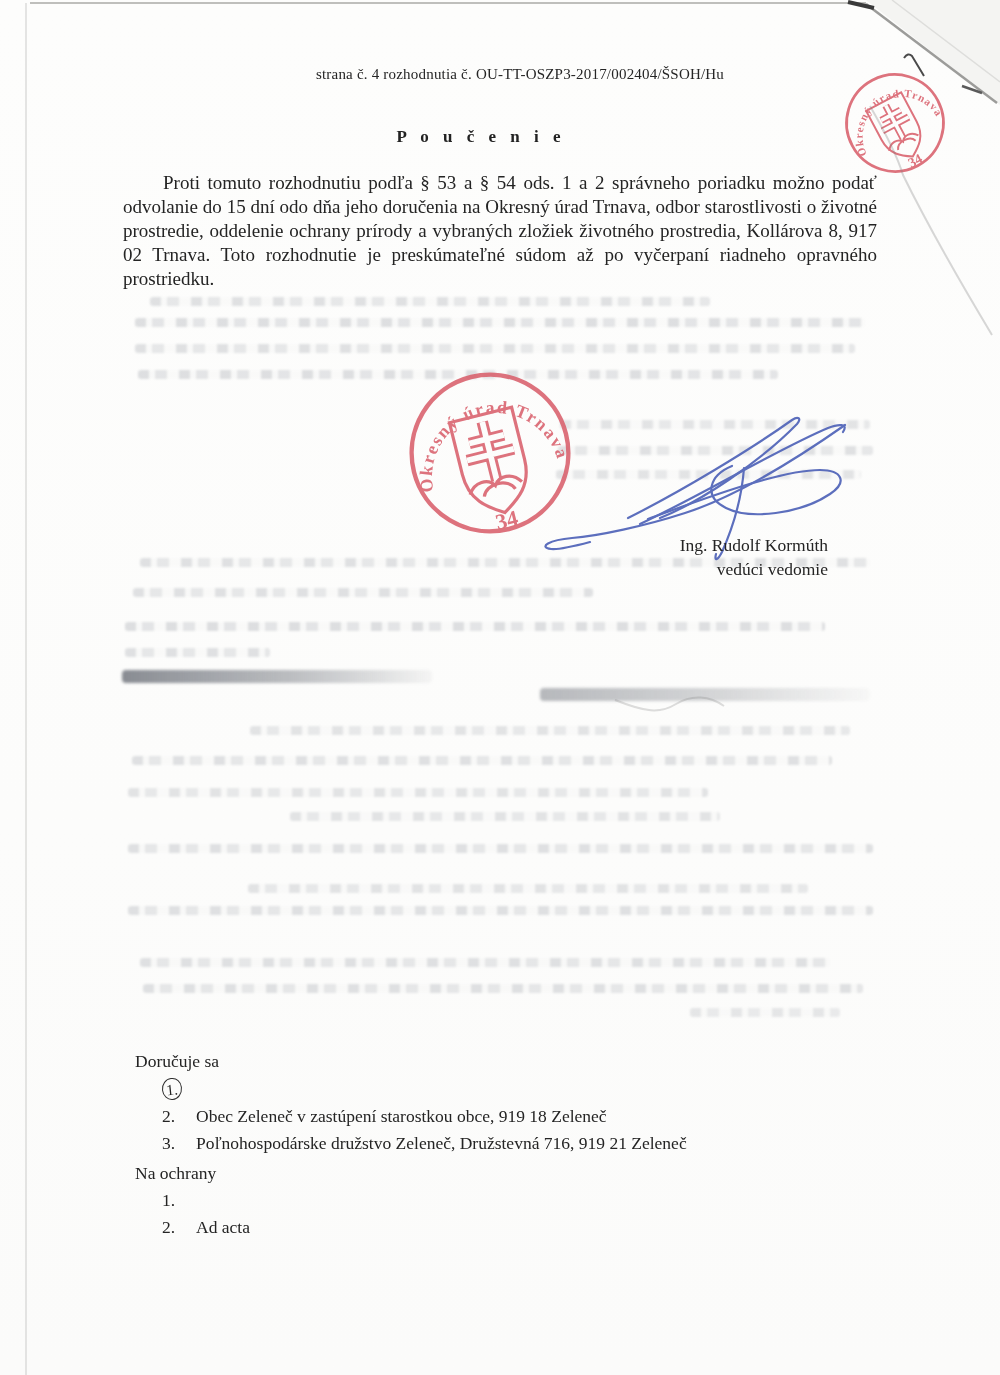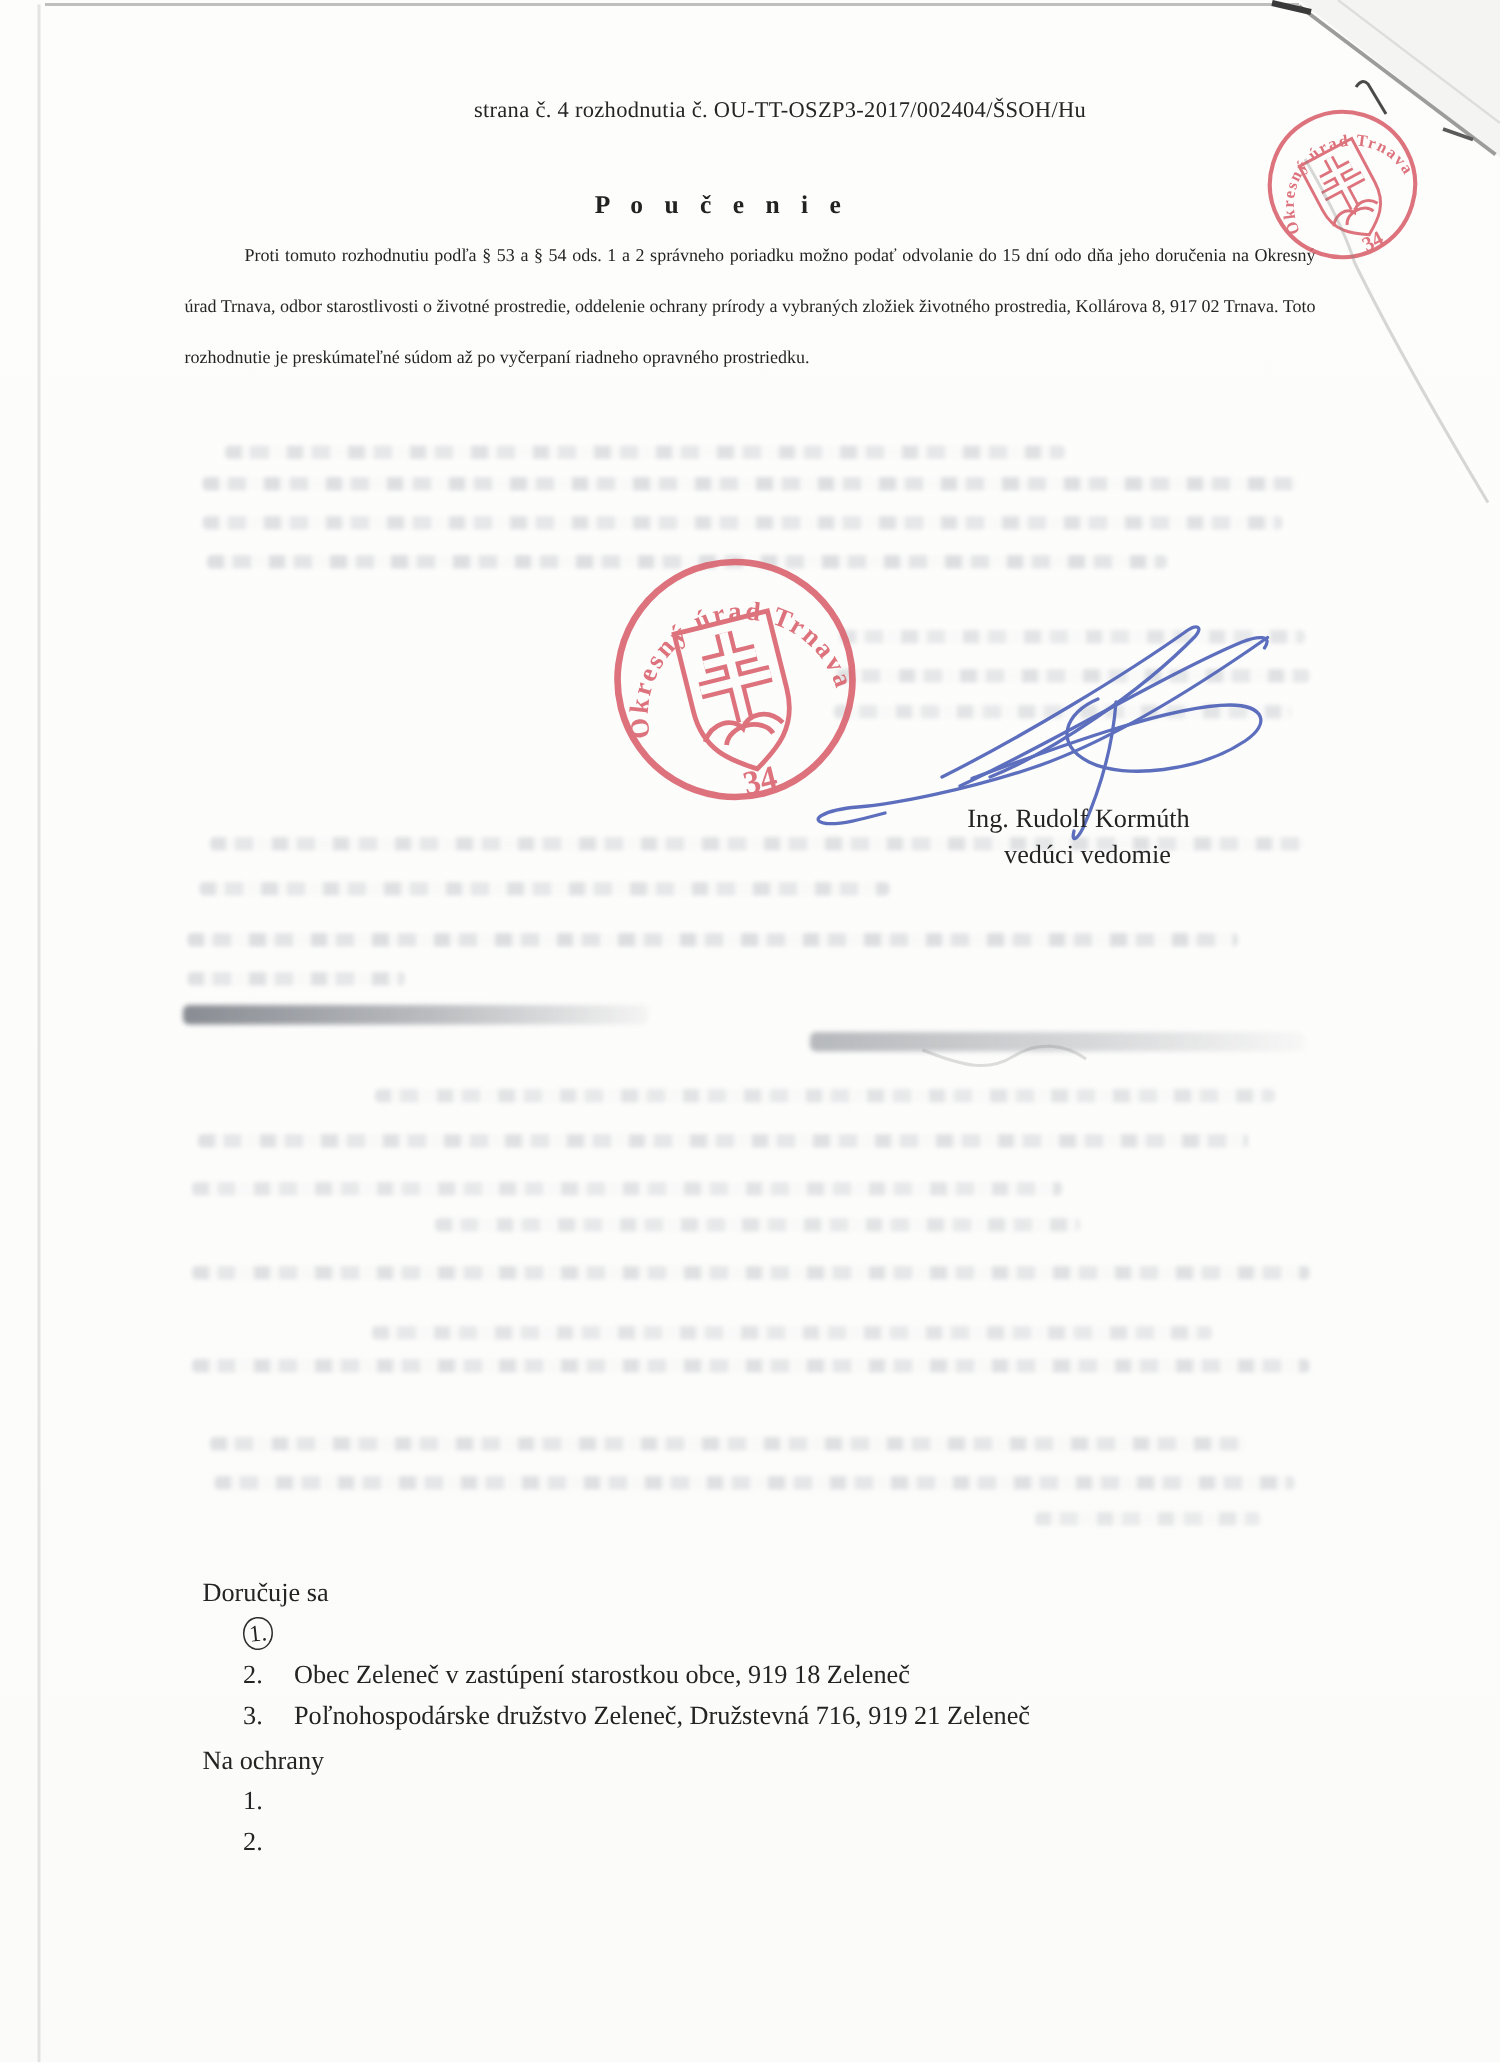--- a/index.html
+++ b/index.html
@@ -8,22 +8,22 @@
     position:relative; width:1000px; height:1375px; overflow:hidden;
     background:linear-gradient(180deg,#fdfdfc 0%, #fcfcfb 60%, #fbfbfa 100%);
     font-family:"Liberation Serif", serif; color:#1f1f1f;
   }
   
   .scan-top { position:absolute; top:2px; left:30px; width:836px; height:2px; background:#a9a9a7; opacity:.75; }
   .scan-left { position:absolute; top:3px; left:25px; width:2px; height:1372px; background:#cfcfcd; opacity:.55; }
   
   .hdr { position:absolute; top:66px; left:20px; width:1000px; text-align:center; font-size:15px; letter-spacing:.2px; color:#252525; }
   .ttl { position:absolute; top:127px; left:0; width:962px; text-align:center; font-size:17px; font-weight:bold; letter-spacing:5px; color:#222; }
-  .par { position:absolute; top:153px; left:123px; width:754px; font-size:12px; line-height:34px; text-align:justify; text-indent:40px; color:#242424; }
-  .sig-block { position:absolute; top:533px; left:610px; width:218px; text-align:center; font-size:17.5px; line-height:24px; color:#242424; }
+  .par { position:absolute; top:171px; left:123px; width:754px; font-size:19px; line-height:24px; text-align:justify; text-indent:40px; color:#242424; }
+  .sig-block { position:absolute; top:533px; left:610px; width:218px; text-align:right; font-size:17.5px; line-height:24px; color:#242424; }
   .sig-block .role { padding-left:12px; }
   .list { position:absolute; left:123px; font-size:17.5px; color:#242424;margin-left:12px; }
   .list .hd { margin-bottom:5px; }
   .list .row { display:flex; align-items:baseline; margin-top:6px; }
   .list .num { width:34px; margin-left:27px; flex:0 0 auto; }
   .list .txt { flex:1; }
   .circ { display:inline-block; min-width:20px; height:22px; line-height:21px; text-align:center;
           border:1.6px solid #2e2e2e; border-radius:50% 46% 52% 48%; transform:rotate(-6deg);
           font-size:15.5px; padding:0 2px; box-sizing:border-box; }
   
@@ -148,16 +148,17 @@
     </div>
   </div>
 
   <div class="list" style="top:1163px">
     <div class="hd">Na ochrany</div>
     <div class="row">
       <span class="num">1.</span>
     </div>
     <div class="row">
       <span class="num">2.</span>
+      <span class="txt">Ad acta</span>
     </div>
   </div>
 
 </div>
 
 </body></html>

